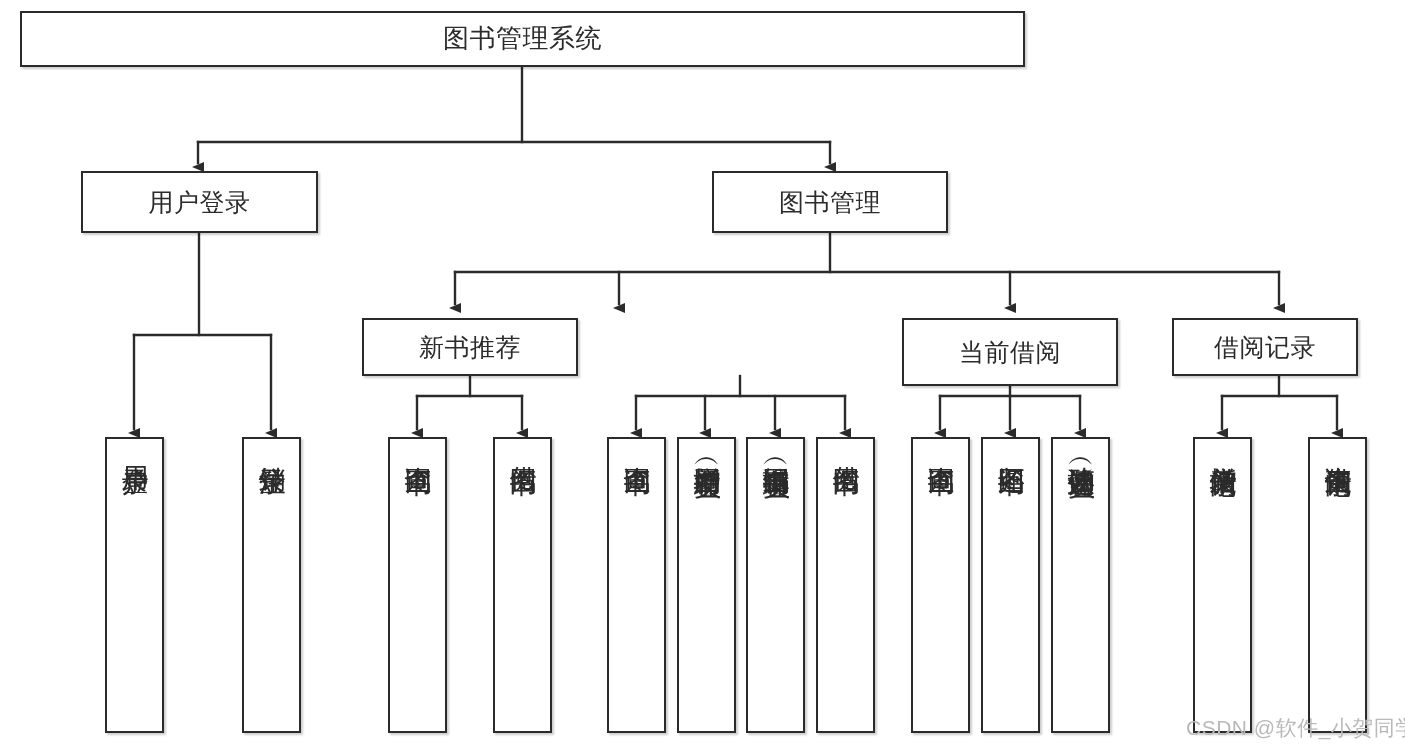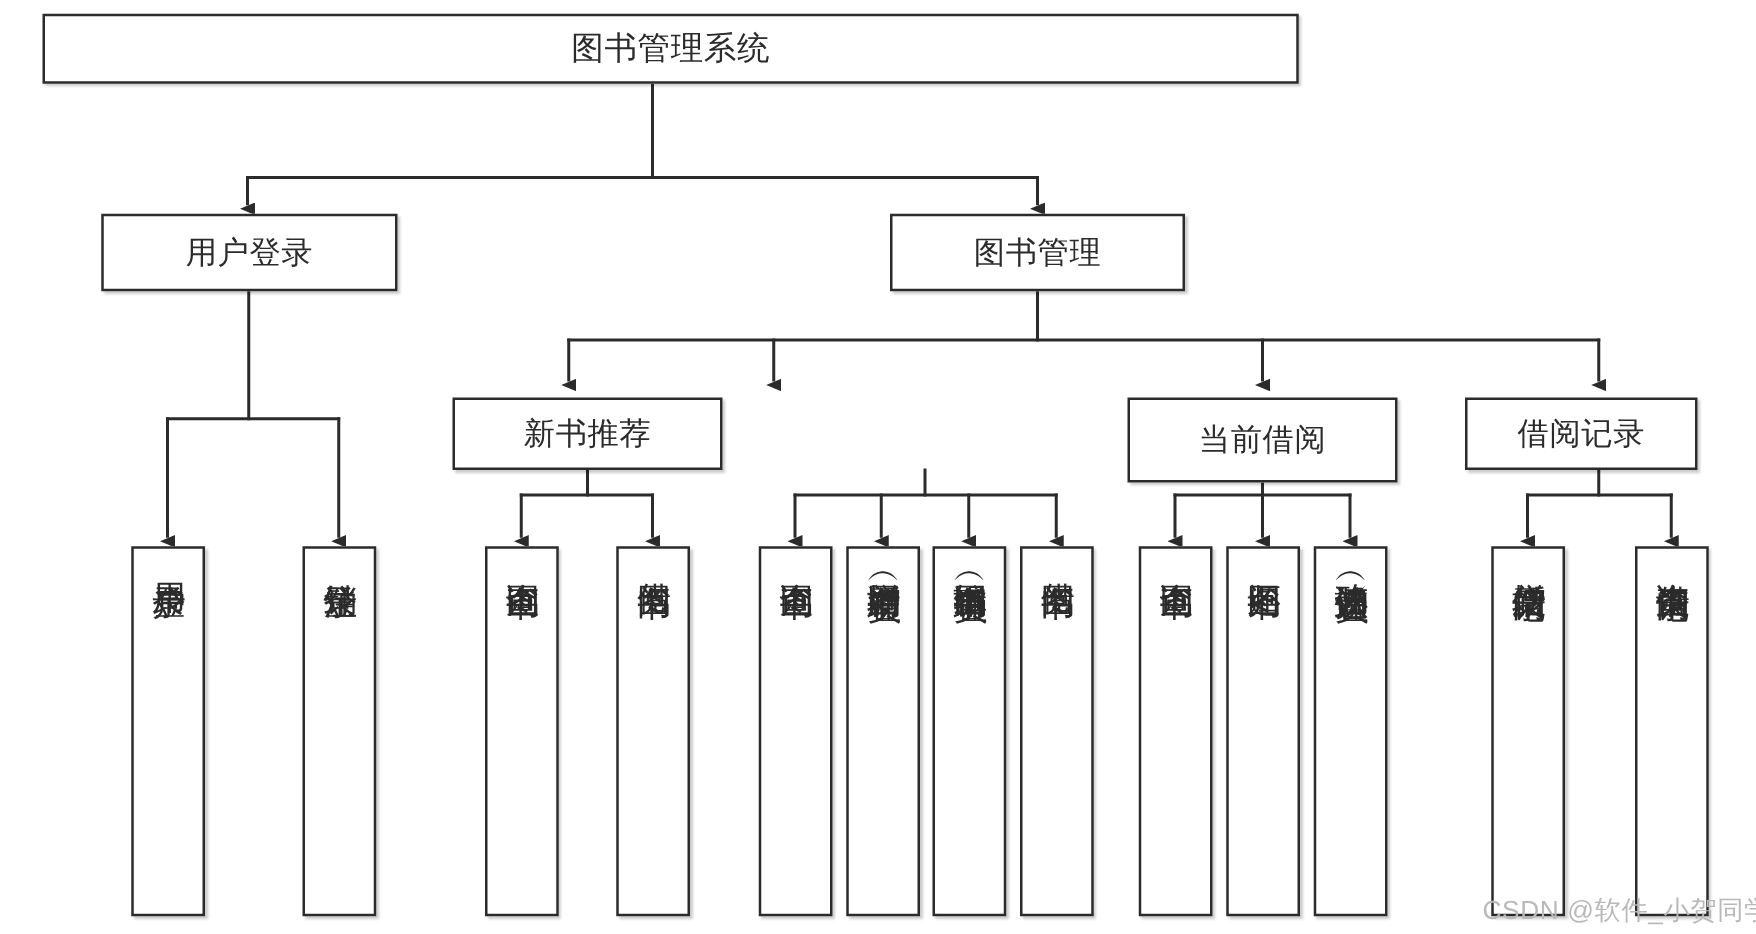--- a/index.html
+++ b/index.html
@@ -121,21 +121,21 @@
       <path d="M1010,396 L1010,429" marker-end="url(#arrow)"></path>
       <path d="M1080,396 L1080,429" marker-end="url(#arrow)"></path>
 
       <path d="M1279,376 L1279,396"></path>
       <path d="M1222,396 L1337,396"></path>
       <path d="M1222,396 L1222,429" marker-end="url(#arrow)"></path>
       <path d="M1337,396 L1337,429" marker-end="url(#arrow)"></path>
     </g>
   </svg>
 
-  <div class="node horizontal" id="root-node" style="left:34px; top:11px; width:1005px; height:56px;">
+  <div class="node horizontal" id="root-node" style="left:20px; top:11px; width:1005px; height:56px;">
     <span class="node-label">图书管理系统</span>
   </div>
 
   <div class="node horizontal" style="left:81px; top:171px; width:237px; height:62px;">
     <span class="node-label">用户登录</span>
   </div>
   <div class="node horizontal" style="left:712px; top:171px; width:236px; height:62px;">
     <span class="node-label">图书管理</span>
   </div>
 

